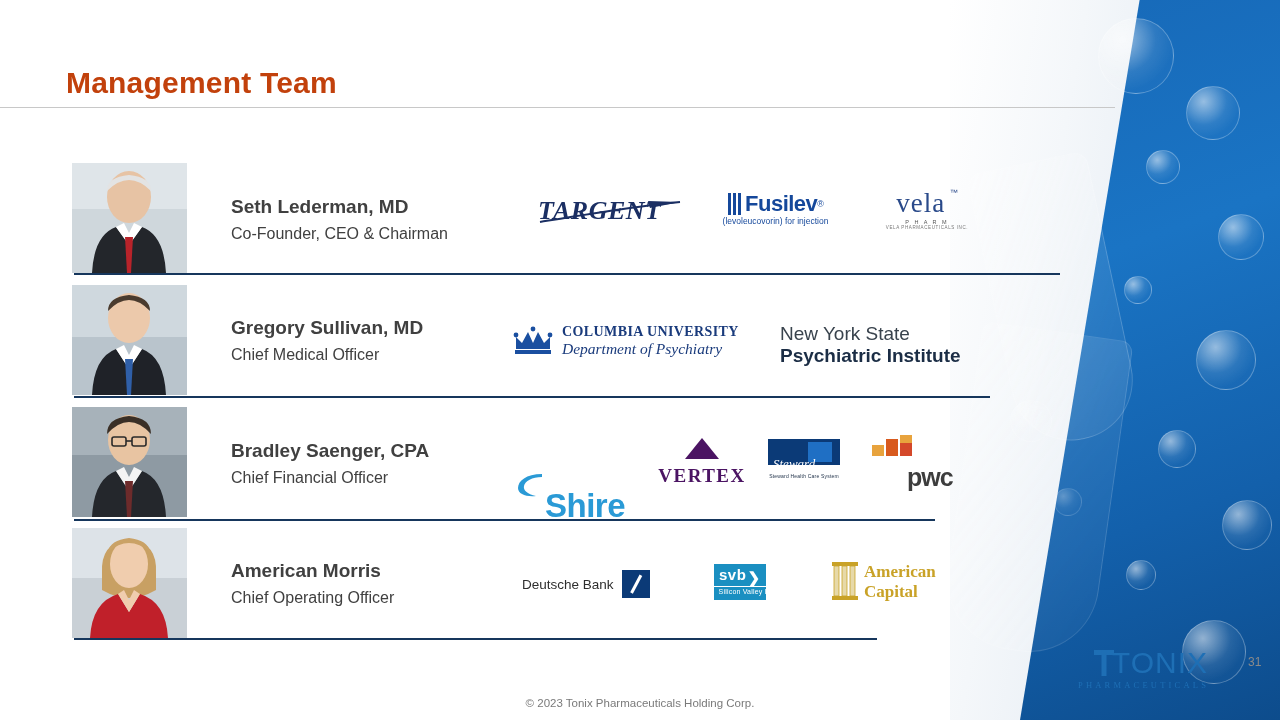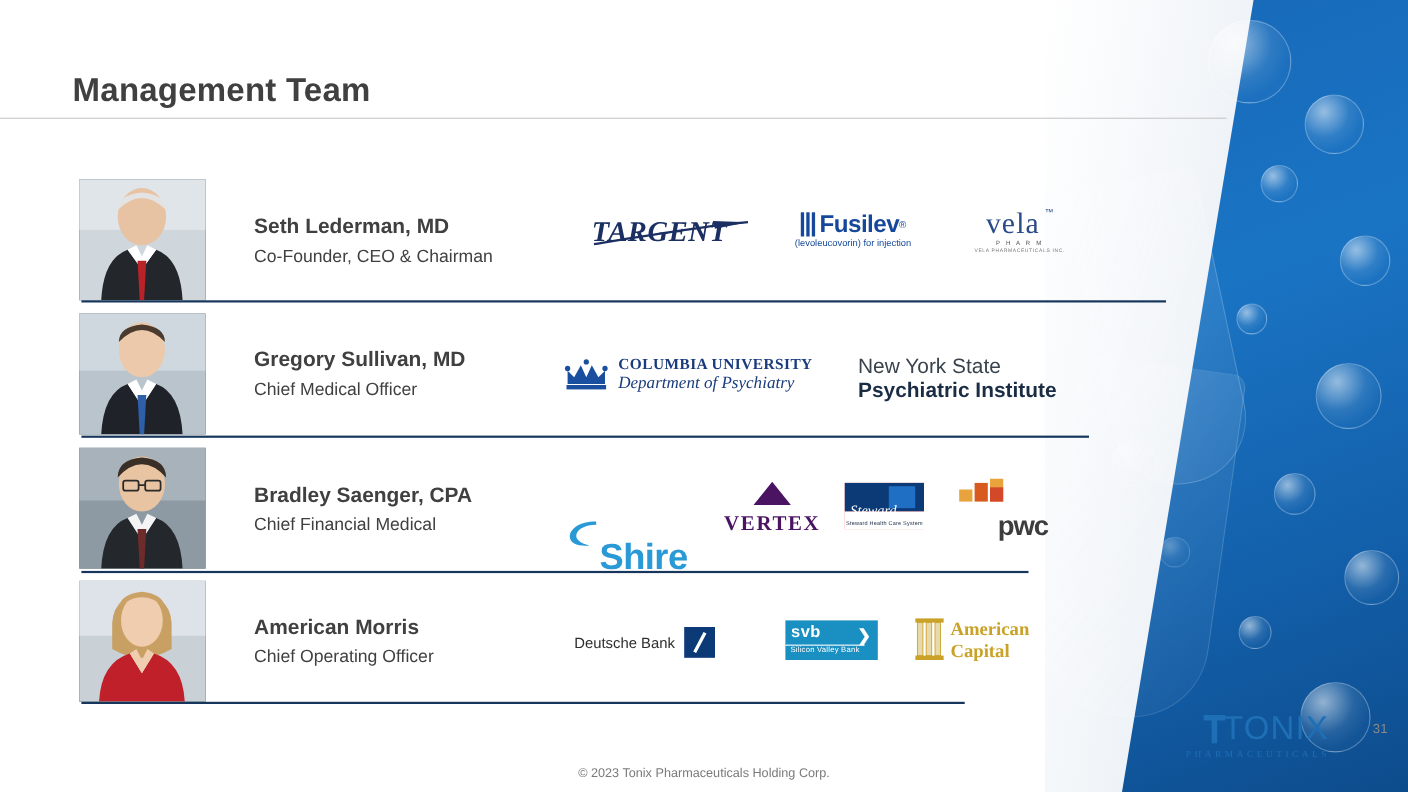--- a/index.html
+++ b/index.html
@@ -56,21 +56,21 @@
     border: 1px solid rgba(255,255,255,0.35);
     border-radius: 40px;
   }
 
   
   .slide-title {
     position: absolute;
     left: 66px; top: 66px;
     font-size: 30px;
     font-weight: bold;
-    color: #404040;
+    color: #c2410c;
     letter-spacing: 0.2px;
   }
   .title-rule {
     position: absolute;
     left: 0; top: 107px;
     width: 1115px; height: 1px;
     background: #c8c8c8;
   }
 
   
@@ -220,21 +220,21 @@
   }
   .db-slash {
     position: absolute;
     left: 50%; top: 50%;
     width: 2.5px; height: 20px;
     background: #ffffff;
     transform: translate(-50%, -50%) rotate(28deg);
   }
   .svb-box {
     background: #1a8fc1;
-    width: 84px; height: 36px;
+    width: 52px; height: 36px;
     position: relative;
   }
   .svb-top {
     color: #ffffff;
     font-weight: bold;
     font-size: 15px;
     padding-left: 5px;
     padding-top: 2px;
     letter-spacing: 0.5px;
   }
@@ -424,21 +424,21 @@
         <path d="M35 27 Q57 3 79 27 Q79 11 57 9 Q35 11 35 27Z" fill="#3a2f26"></path>
         <rect x="40" y="30" width="14" height="9" rx="2" fill="none" stroke="#2a2a2a" stroke-width="1.6"></rect>
         <rect x="60" y="30" width="14" height="9" rx="2" fill="none" stroke="#2a2a2a" stroke-width="1.6"></rect>
         <line x1="54" y1="34" x2="60" y2="34" stroke="#2a2a2a" stroke-width="1.6"></line>
         <path d="M20 110 Q22 72 44 64 L57 84 L70 64 Q92 72 94 110 Z" fill="#24272c"></path>
         <path d="M44 64 L57 84 L70 64 L62 60 L57 70 L52 60 Z" fill="#f4f4f4"></path>
         <path d="M53 74 L61 74 L59 110 L55 110 Z" fill="#6d2b2b"></path>
       </svg>
     </div>
     <div class="person-name" style="left:159px; top:33px;">Bradley Saenger, CPA</div>
-    <div class="person-role" style="left:159px; top:62px;">Chief Financial  Medical</div>
+    <div class="person-role" style="left:159px; top:62px;">Chief Financial  Officer</div>
 
     <div class="logo" style="left:444px; top:36px; display:flex; align-items:center;">
       <svg width="28" height="30" viewBox="0 0 28 30">
         <path d="M26 5 C10 5 2 12 2 19 C2 25 10 28 20 27 C11 25 7 21 8 17 C9 12 16 8 26 8 Z" fill="#2a9ad6"></path>
       </svg>
       <span class="shire-txt" style="margin-left:1px;margin-top:44px;">Shire</span>
     </div>
 
     <div class="logo" style="left:580px; top:30px; width:100px; text-align:center;">
       <svg width="50" height="24" viewBox="0 0 50 24">

